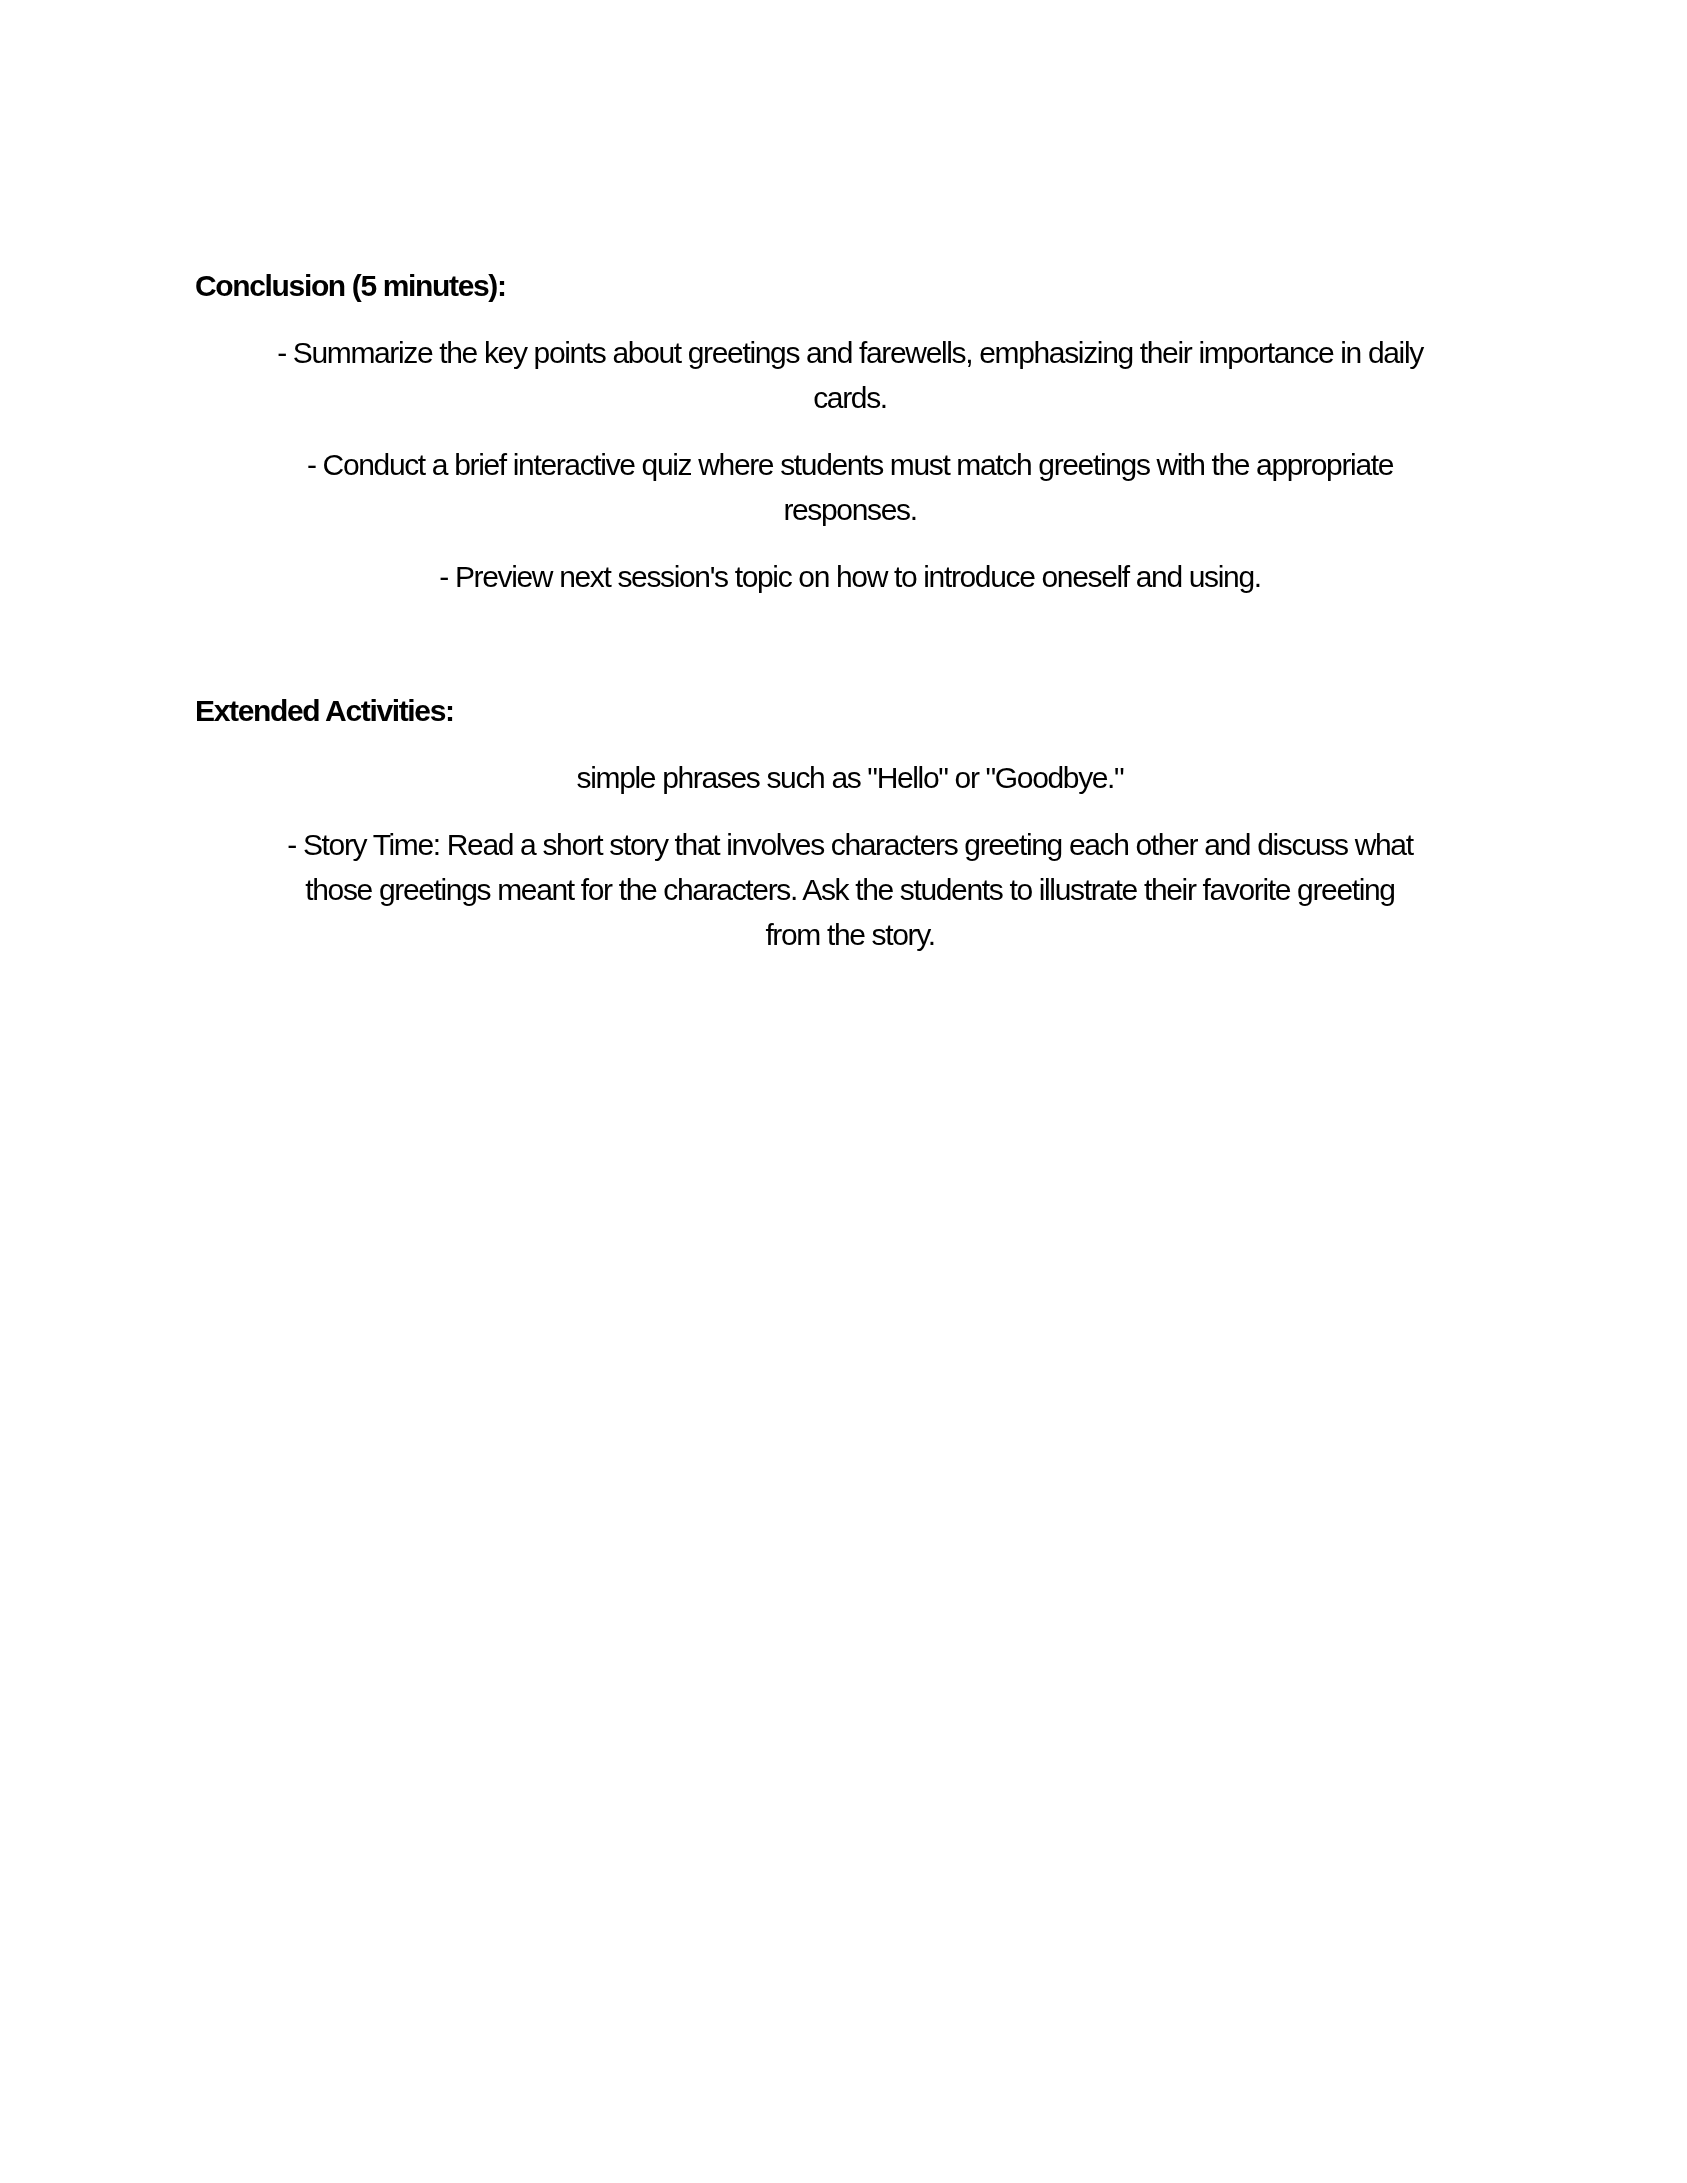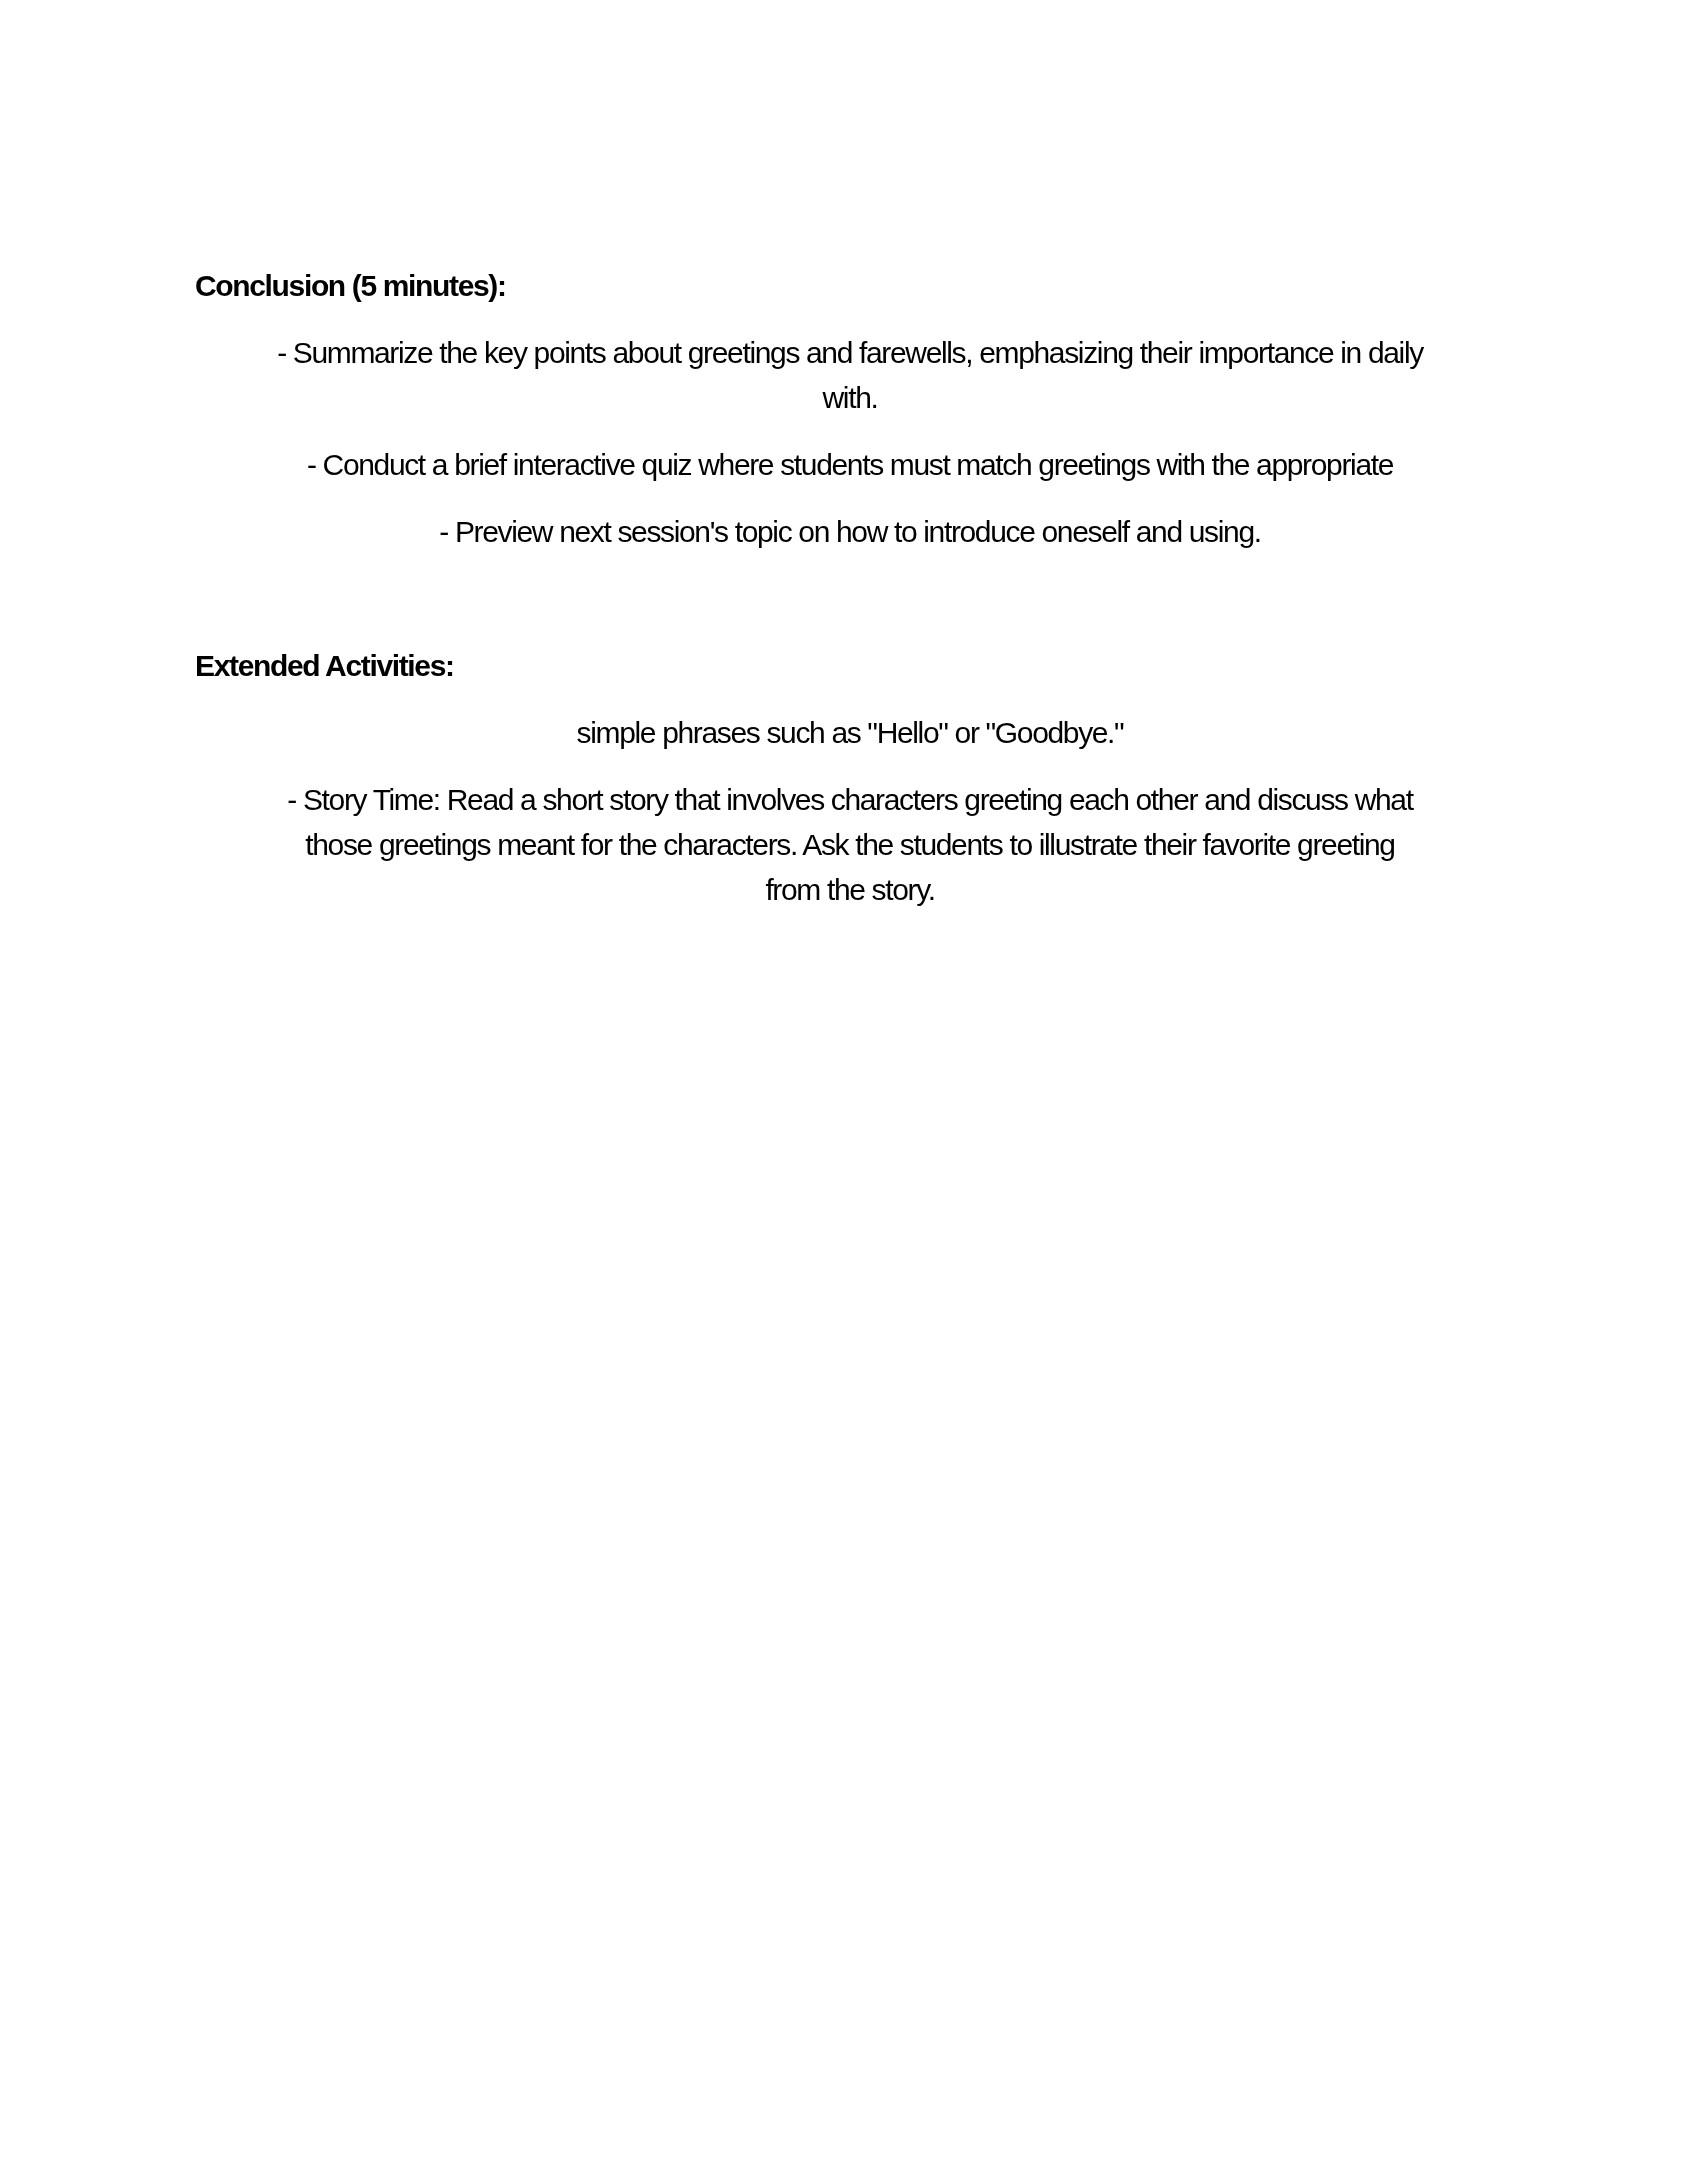--- a/index.html
+++ b/index.html
@@ -46,25 +46,26 @@
 </head>
 <body>
 
 <div class="page">
 
   <div>
     <div class="heading">Conclusion (5 minutes):</div>
 
     <p class="para">
       <span class="line">- Summarize the key points about greetings and farewells, emphasizing their importance in daily</span>
-      <span class="line">with.</span>
+      <span class="line">cards.</span>
     </p>
 
     <p class="para">
       <span class="line">- Conduct a brief interactive quiz where students must match greetings with the appropriate</span>
+      <span class="line">responses.</span>
     </p>
 
     <p class="para">
       <span class="line">- Preview next session's topic on how to introduce oneself and using.</span>
     </p>
   </div>
 
   <div class="blank-line"></div>
 
   <div>

